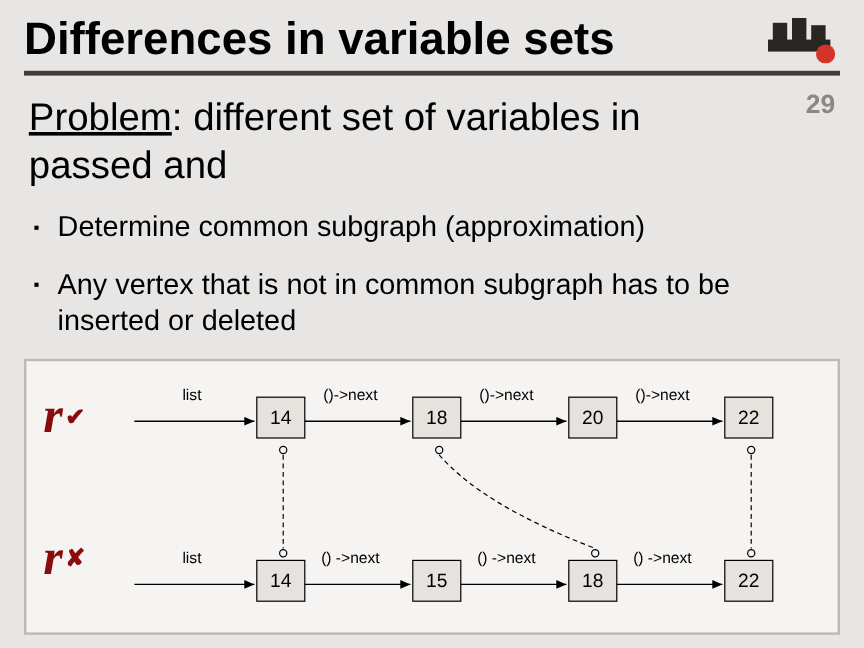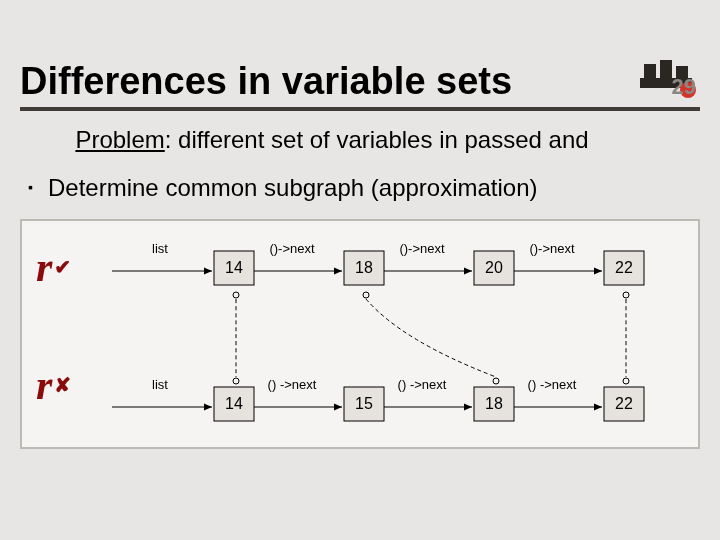--- a/index.html
+++ b/index.html
@@ -12,22 +12,22 @@
     overflow: hidden;
   }
   .slide {
     width: 100%;
     height: 100%;
     padding: 12px 20px 0 20px;
     position: relative;
   }
   .header-row {
     display: flex;
+    align-items: center;
     gap: 10px;
-    margin-top: 48px;
   }
   .title {
     font-size: 38px;
     font-weight: bold;
     color: #000;
     flex: 1;
   }
   .logo {
     width: 60px;
     height: 38px;
@@ -47,24 +47,23 @@
     font-size: 22px;
     font-weight: bold;
     color: #8c8782;
   }
   .content {
     margin-top: 14px;
     padding-left: 4px;
     padding-right: 60px;
   }
   .problem-line {
-    font-size: 24px;
+    font-size: 32px;
     color: #000;
     line-height: 1.25;
-    text-align: center;
   }
   .underline { text-decoration: underline; }
   .hang-indent { padding-left: 40px; }
   .bullets {
     list-style: none;
     margin-top: 4px;
   }
   .bullets li {
     font-size: 24px;
     line-height: 1.25;
@@ -125,20 +124,21 @@
   </div>
   <hr class="divider">
   <div class="page-number">29</div>
 
   <div class="content">
     <div class="problem-line">
       <span class="underline">Problem</span><span>: different set of variables in passed and</span>
     </div>
     <ul class="bullets">
       <li>Determine common subgraph (approximation)</li>
+      <li>Any vertex that is not in common subgraph has to be inserted or deleted</li>
     </ul>
   </div>
 
   <div class="diagram">
     <div class="r-label top">
       <span>r</span>
         <span class="sub">✔</span>
     </div>
     <div class="r-label bottom">
       <span>r</span>

